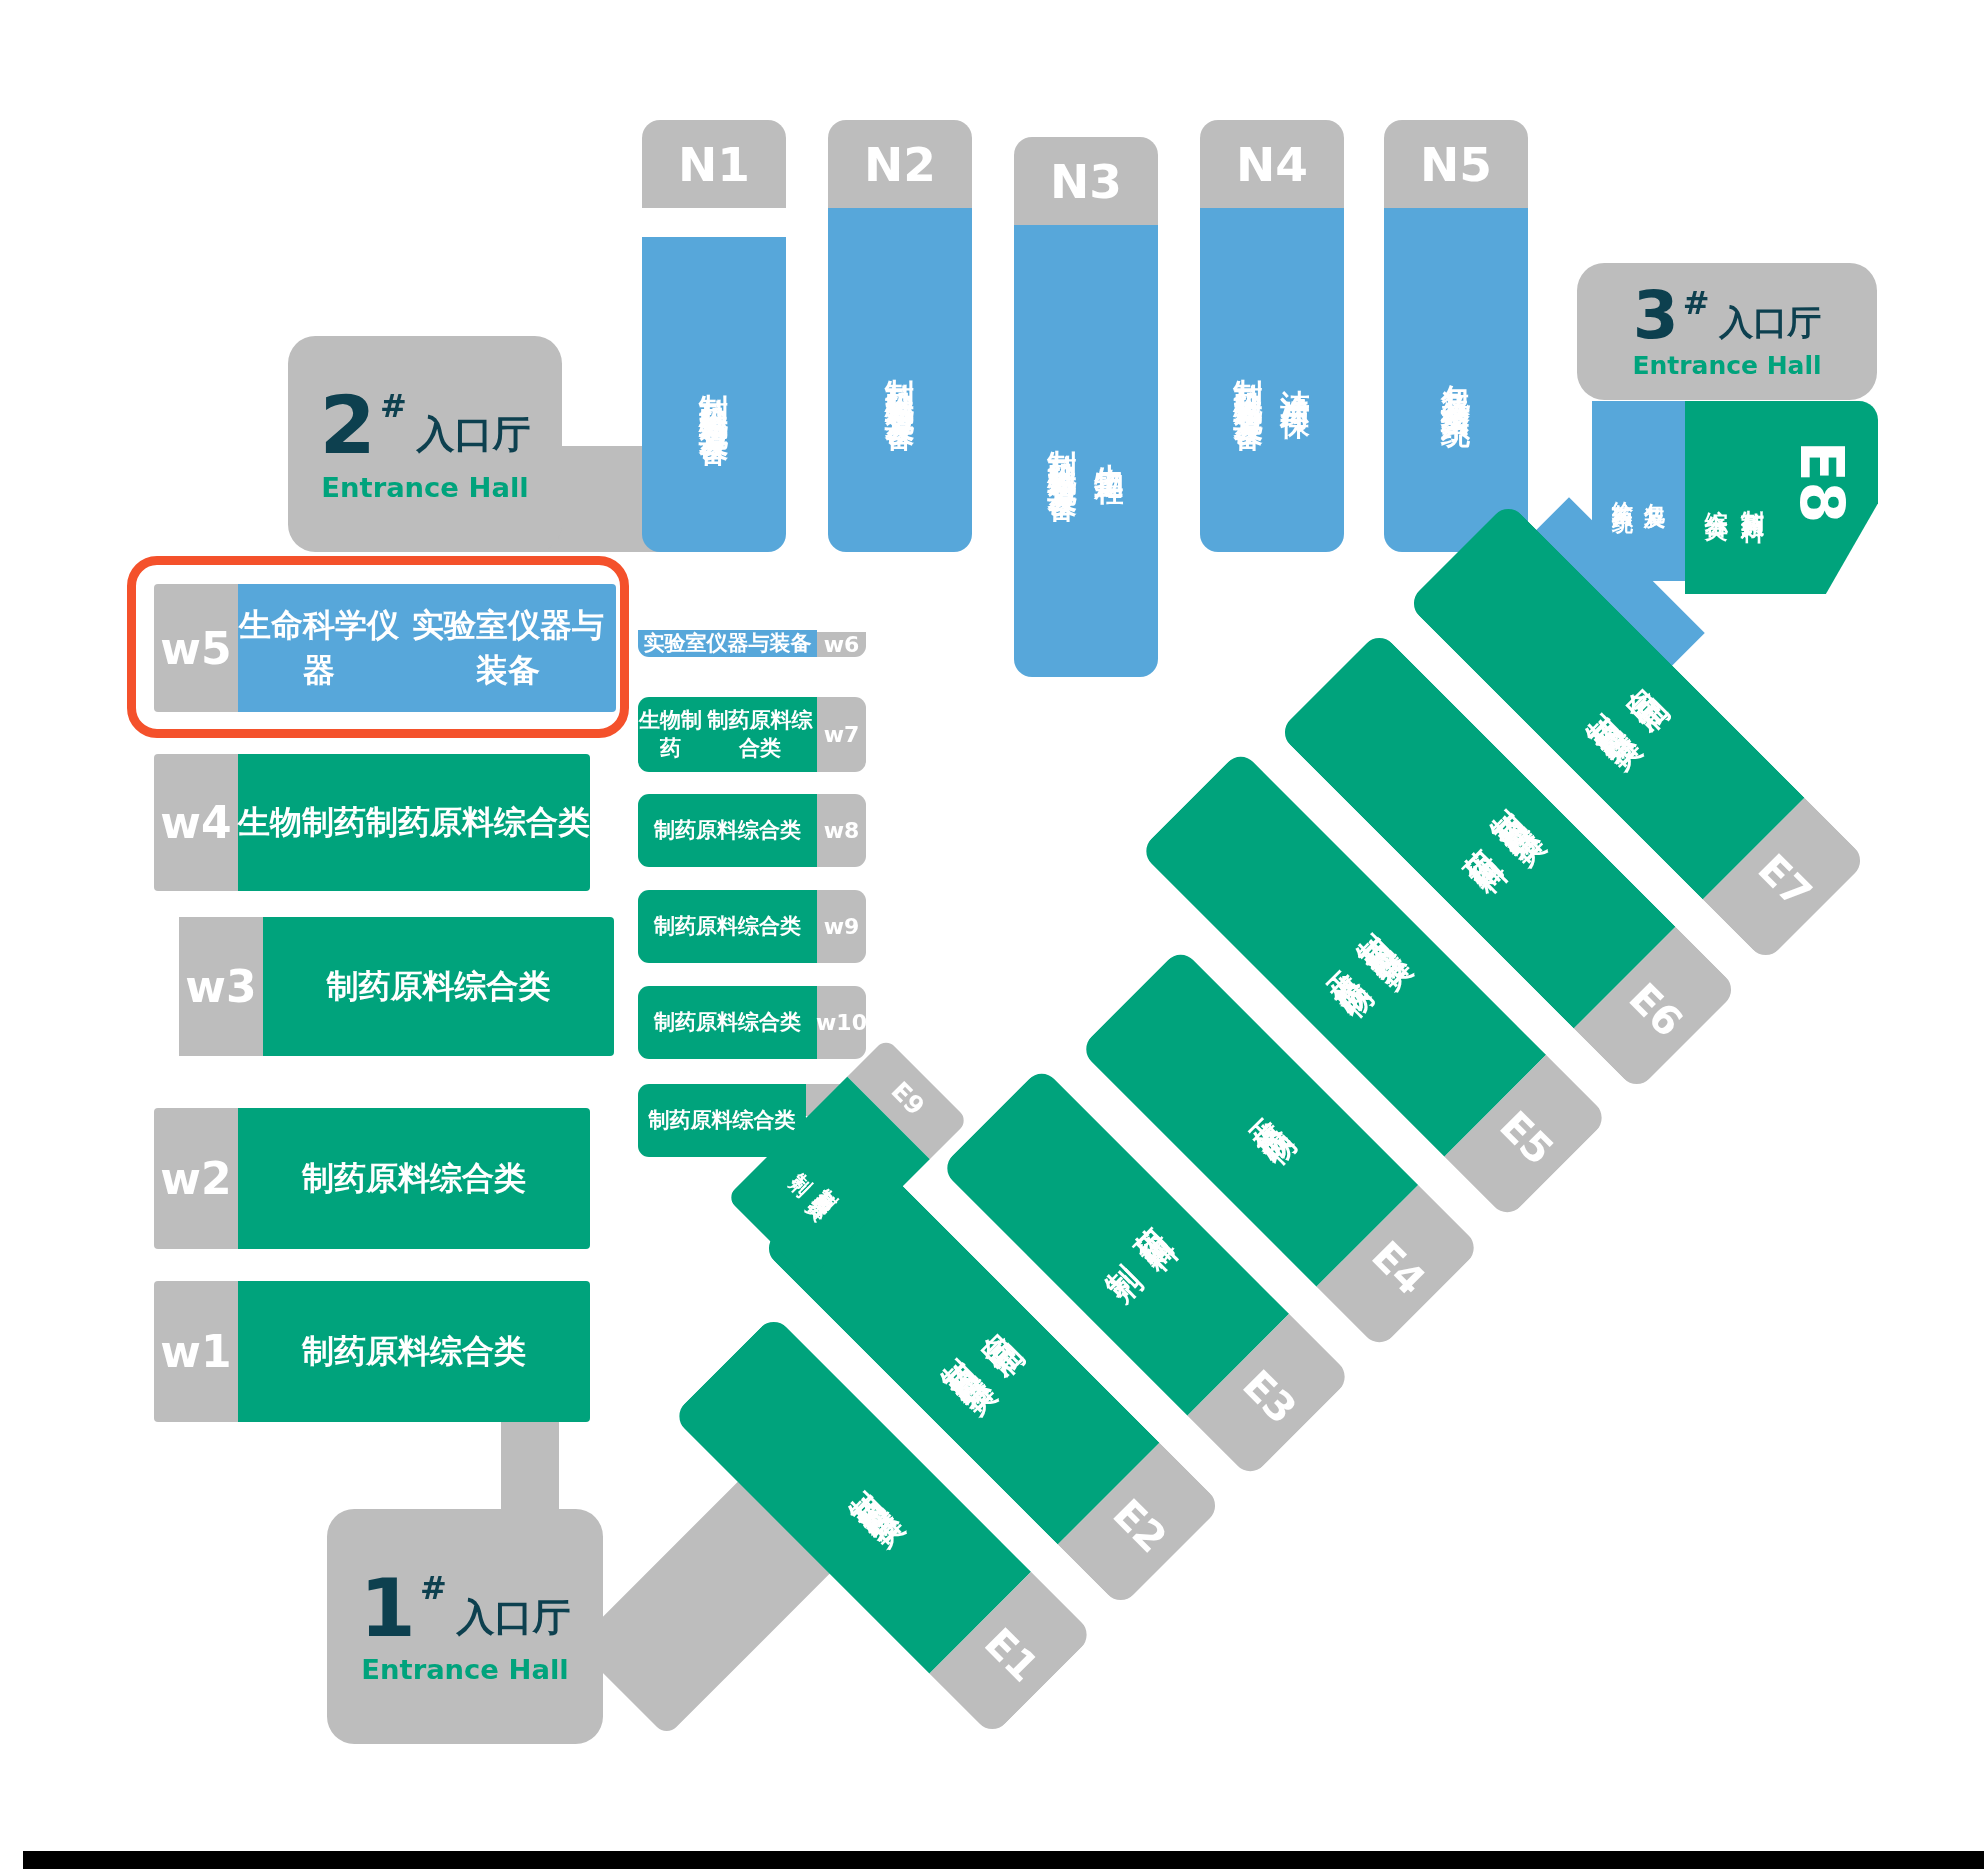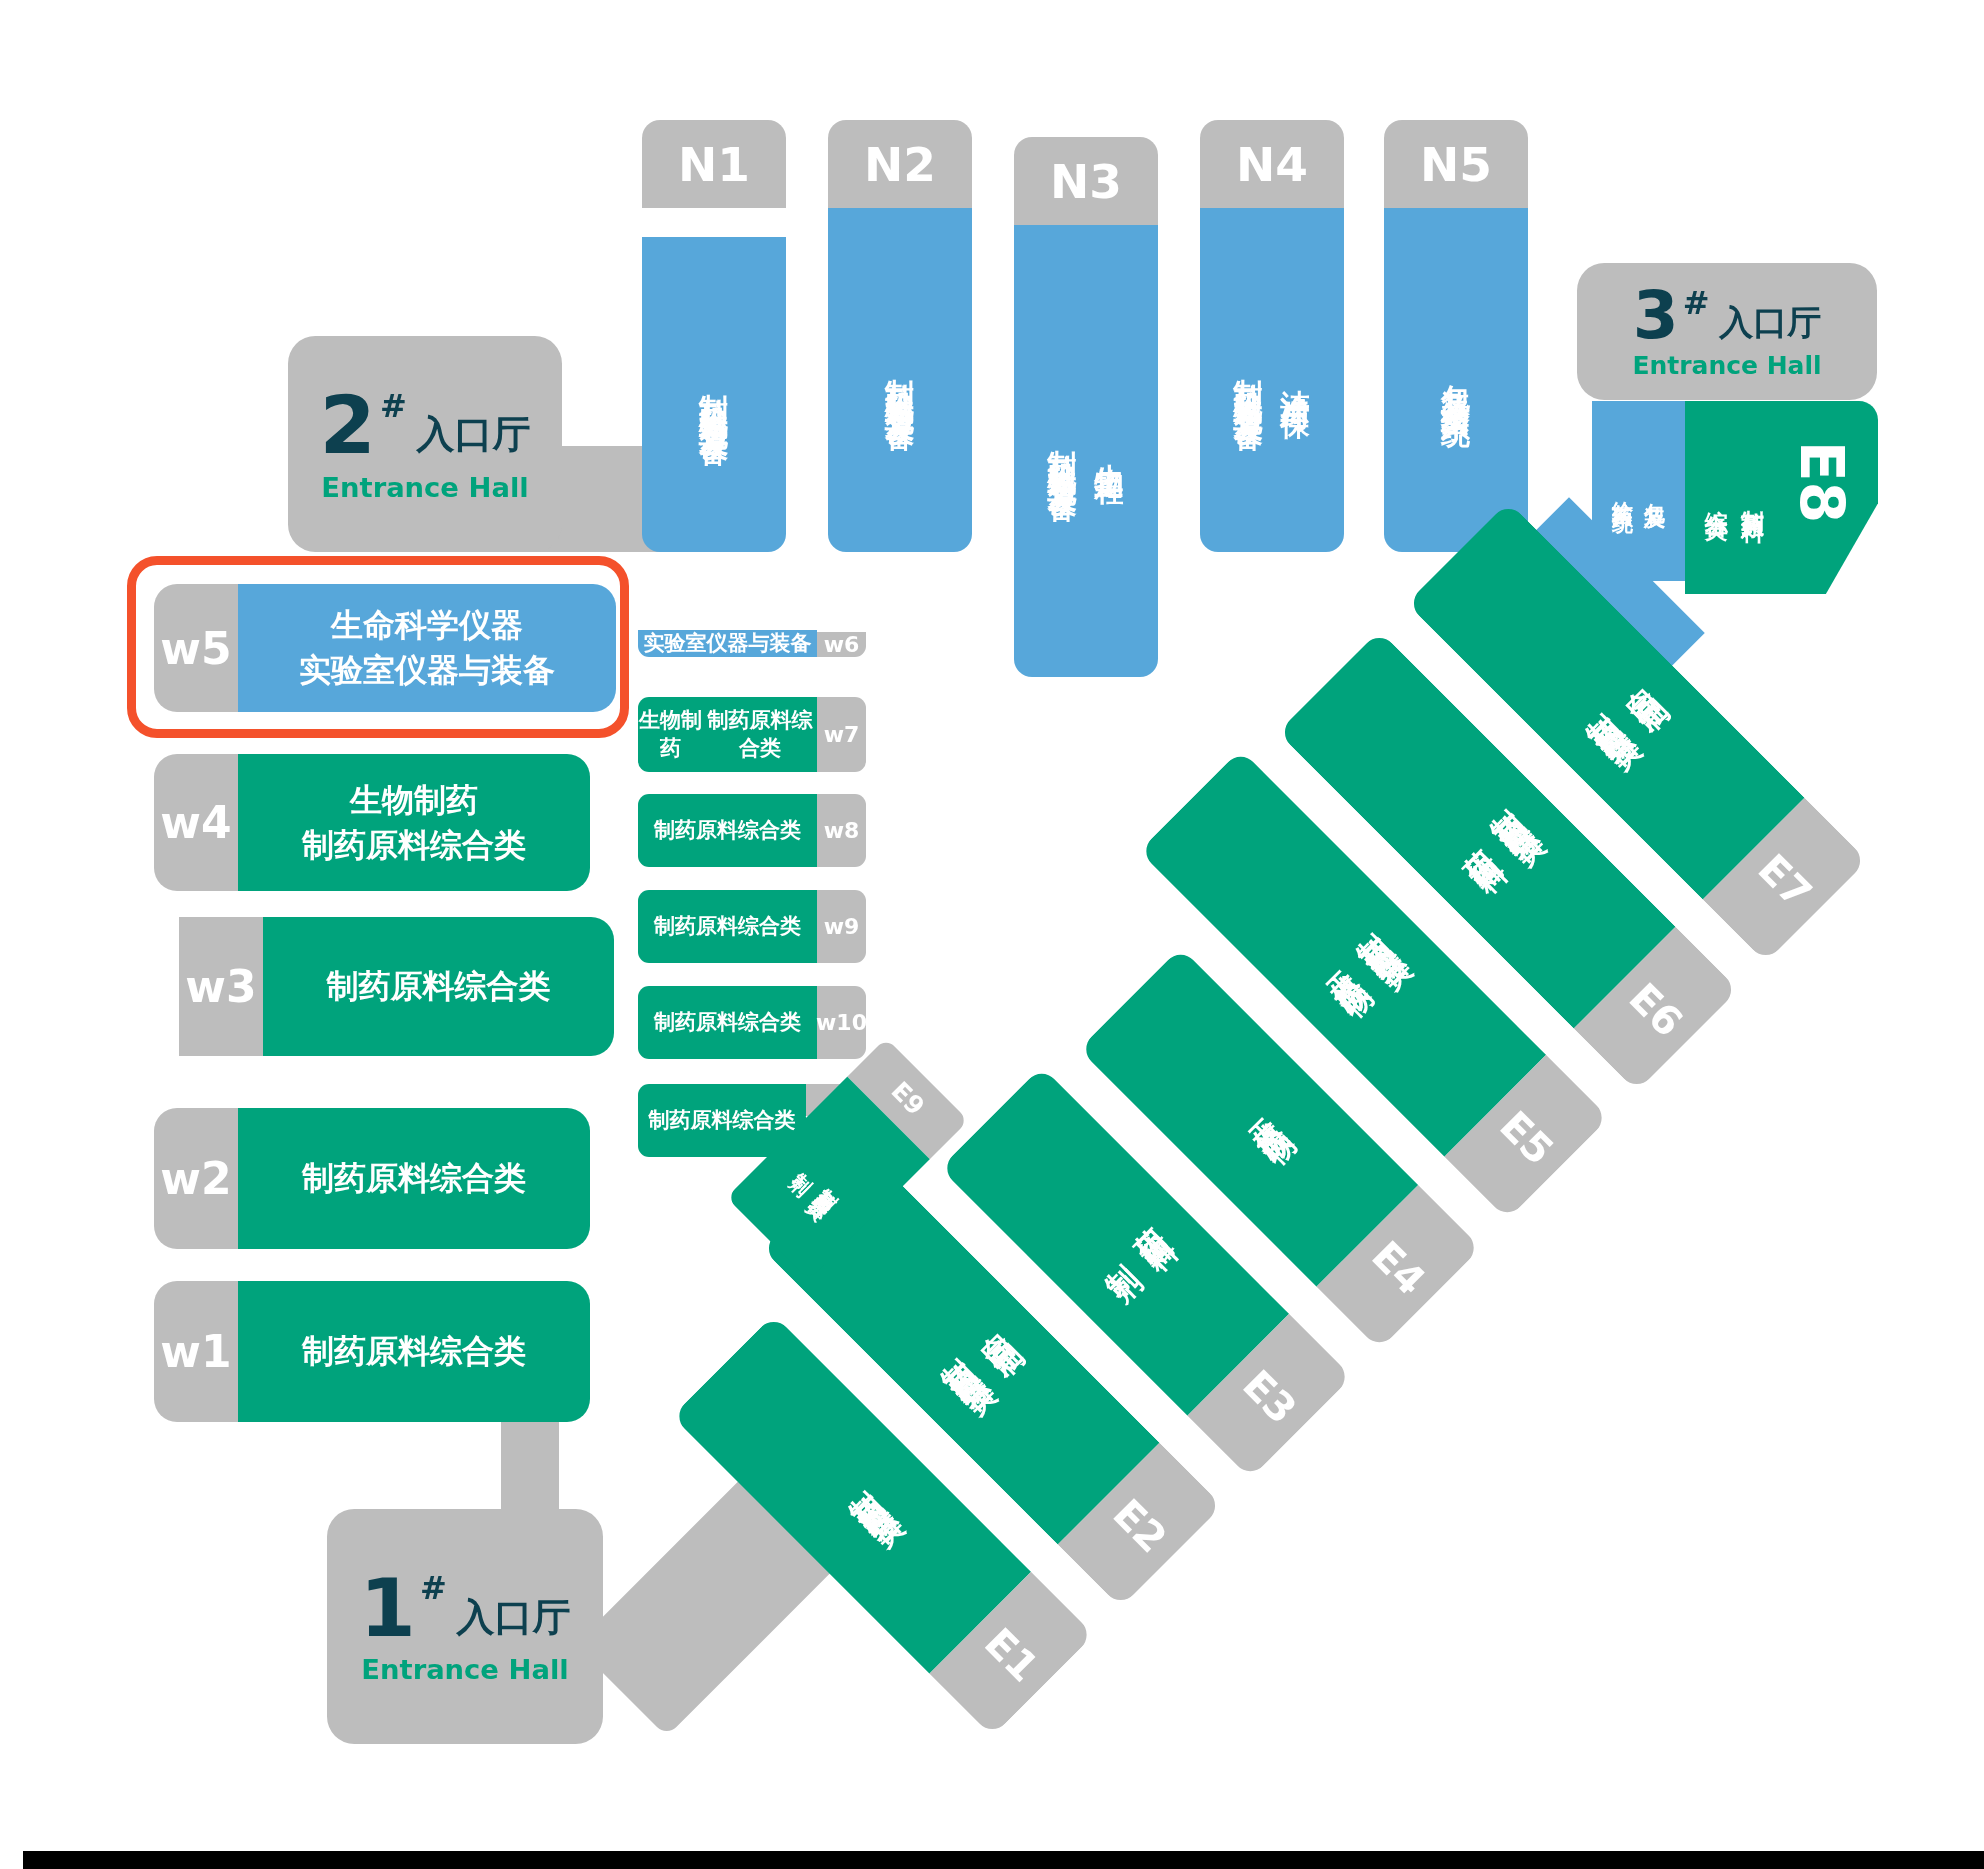--- a/index.html
+++ b/index.html
@@ -15,41 +15,41 @@
     --green: #00a37c;
     --gray: #bdbdbd;
     --dark: #0d404f;
     --orange: #f4512b;
   }
   .connector { position: absolute; background: var(--gray); z-index: 1; }
   .connector-blue { position: absolute; background: var(--blue); z-index: 1; }
 
   .hall { position: absolute; display: flex; overflow: hidden; z-index: 2; }
   .v-hall { flex-direction: column; width: 144px; border-radius: 18px; }
-  .h-hall { flex-direction: row; border-radius: 23px; }
+  .h-hall { flex-direction: row; border-radius: 4px; }
 
   .cap { background: var(--gray); color: #fff; font-weight: 700; display: flex;
          align-items: center; justify-content: center; flex: none; }
   .cap-top    { height: 88px; font-size: 47px; }
   .cap-bottom { height: 89px; font-size: 40px; }
   .cap-left   { width: 84px; font-size: 44px; }
   .cap-right  { width: 49px;  font-size: 22px; }
   .cap-sm     { height: 55px; font-size: 25px; }
   .cap-n6     { height: 52px; font-size: 30px; color: var(--green); }
 
   .body { flex: 1; display: flex; align-items: center; justify-content: center;
           color: #fff; font-weight: 700; }
   .blue  { background: var(--blue); }
   .green { background: var(--green); }
 
   .vbody { flex-direction: row; }
   .vbody.rtl { flex-direction: row-reverse; }
   .vcol { writing-mode: vertical-rl; text-orientation: upright;
           letter-spacing: 5.5px; font-size: 29px; margin: 0 3.4px; }
-  .hbody { flex-direction: column; font-size: 32px; line-height: 1.4; text-align: center; }
+  .hbody { flex-direction: row; font-size: 32px; line-height: 1.4; text-align: center; }
   .midbody { font-size: 21px; line-height: 1.3; text-align: center; }
   .n6col { font-size: 18.5px; letter-spacing: 3.4px; margin: 0 2.1px; }
   .e9col { font-size: 18.5px; letter-spacing: 2.7px; margin: 0 2.1px; }
   .pkgcol { font-size: 21px; letter-spacing: 3.4px; margin: 0 2.1px; }
 
   .rot90 { transform: rotate(90deg); }
   .e-hall { transform: rotate(-45deg); }
   .e9 { transform: rotate(45deg); }
 
   .e8 { position: absolute; left: 1685px; top: 401px; width: 193px; height: 193px;

